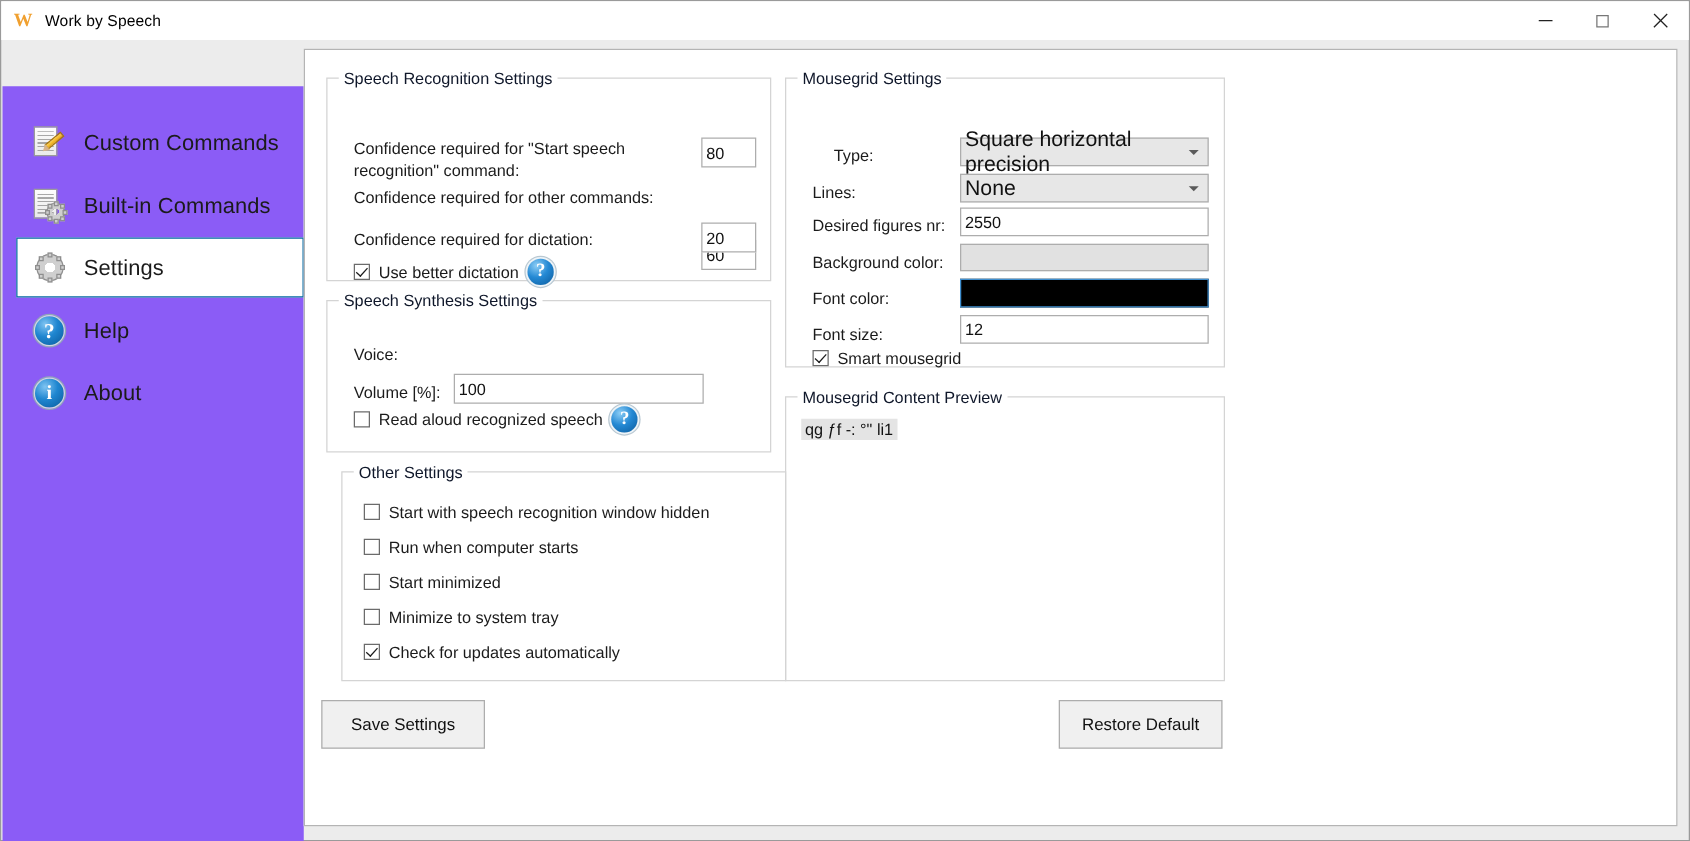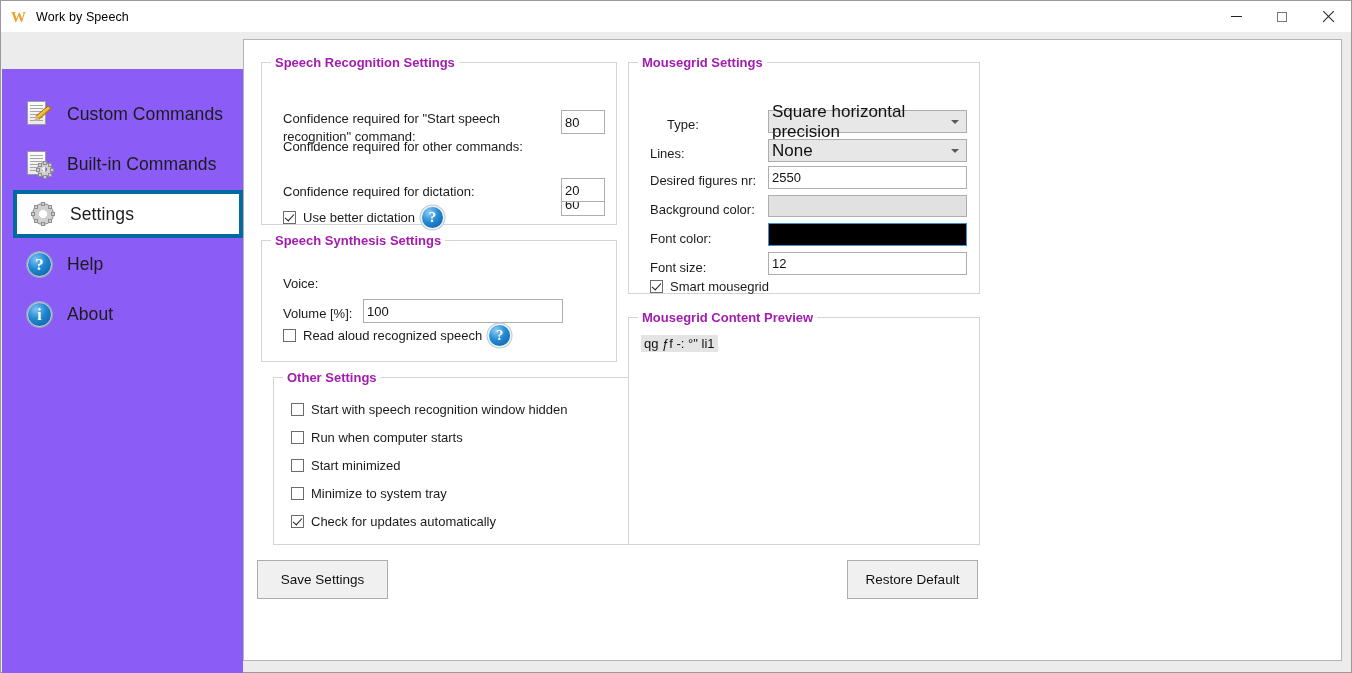--- a/index.html
+++ b/index.html
@@ -110,21 +110,21 @@
     height: 48px;
     display: flex;
     align-items: center;
     gap: 13px;
     padding-left: 10px;
     box-sizing: border-box;
     cursor: default;
   }
   .nav-item.selected {
     background: #ffffff;
-    border: 4px solid #0369a1;
+    border: 1px solid #0369a1;
     left: 11px;
     width: 230px;
   }
   .nav-label {
     font-size: 17.5px;
     color: #1b1b1b;
     letter-spacing: 0.1px;
   }
   .nav-icon {
     width: 30px; height: 30px;
@@ -226,23 +226,22 @@
     position: absolute;
     border: 1px solid #d4d4d4;
     box-sizing: border-box;
   }
   .group > legend, .group-title {
     position: absolute;
     top: -8px; left: 9px;
     background: #ffffff;
     padding: 0 4px;
     font-size: 13px;
-    color: #a21caf;
+    color: #0f172a;
     white-space: nowrap;
-    font-weight: bold;
   }
   .row-label {
     position: absolute;
     font-size: 13px;
     color: #1b1b1b;
     white-space: nowrap;
   }
   .txtbox {
     position: absolute;
     border: 1px solid #adadad;
@@ -441,21 +440,21 @@
   <div class="content-panel">
 
     <div class="group" style="left:17px; top:22px; width:356px; height:163px;">
       <span class="group-title">Speech Recognition Settings</span>
 
       <span class="row-label" style="left:21px; top:47px; width:265px; line-height:18px; white-space:normal;">Confidence required for "Start speech recognition" command:</span>
       <div class="txtbox" style="left:299px; top:47px; width:44px; height:24px;">
         <span>80</span>
       </div>
 
-      <span class="row-label" style="left:21px; top:76px;">Confidence required for other commands:</span>
+      <span class="row-label" style="left:21px; top:87px;">Confidence required for other commands:</span>
       <div class="txtbox" style="left:299px; top:87px; width:44px; height:24px;margin-top:42px;">
         <span>60</span>
       </div>
 
       <span class="row-label" style="left:21px; top:121px;">Confidence required for dictation:</span>
       <div class="txtbox" style="left:299px; top:115px; width:44px; height:24px;">
         <span>20</span>
       </div>
 
       <div class="cb-row" style="left:21px; top:144px;">

